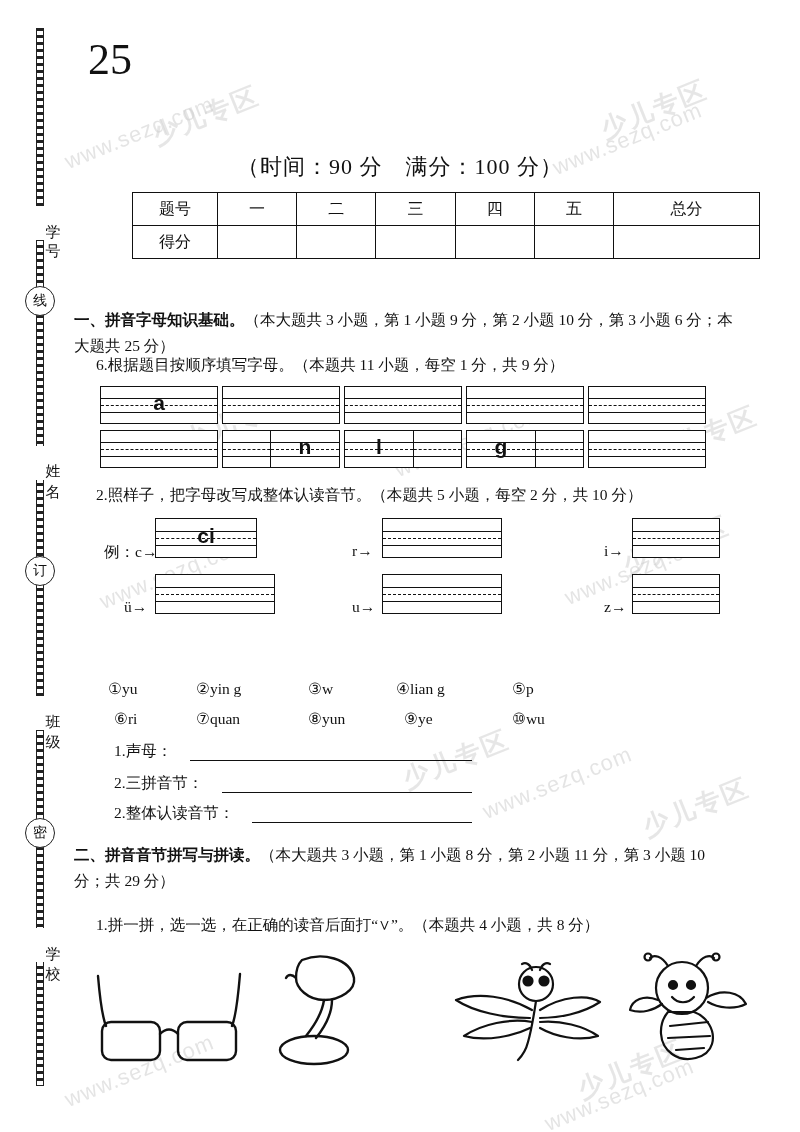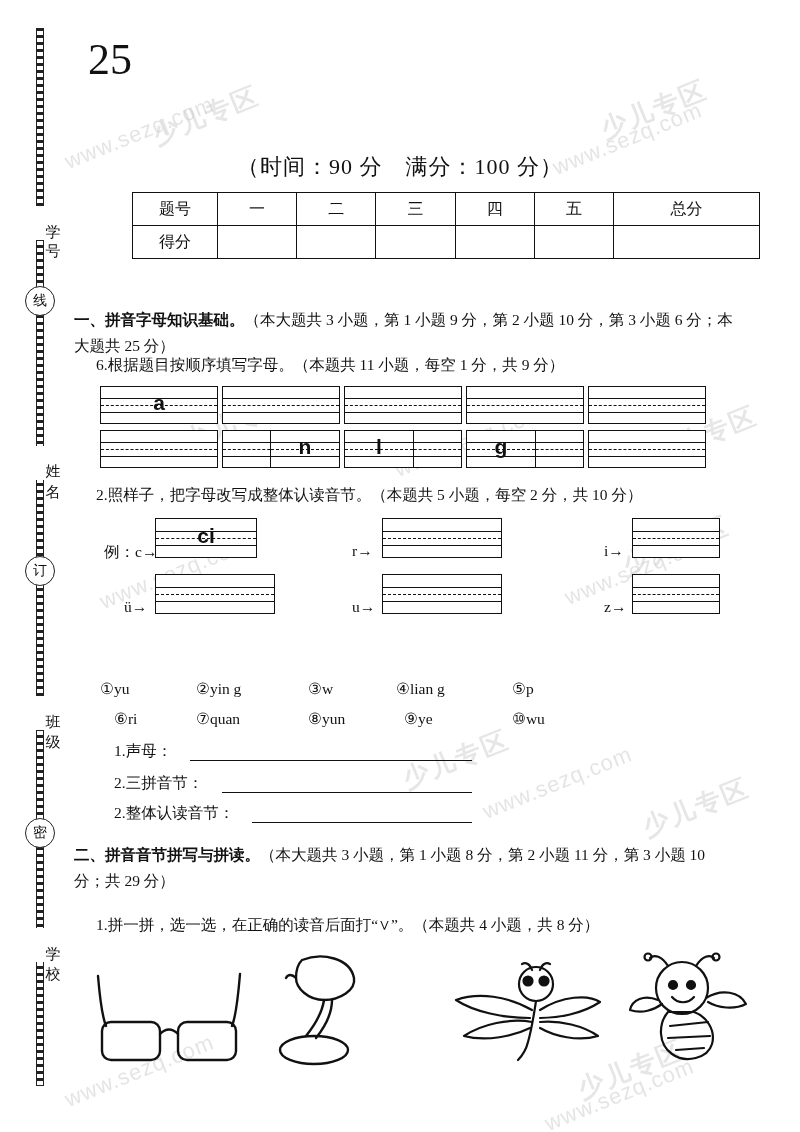--- a/index.html
+++ b/index.html
@@ -285,21 +285,21 @@
   </div>
 
   <div class="arrow" style="left:604px;top:598px;">z→</div>
   <div class="grid" style="left:632px;top:574px;width:86px;height:38px;">
     <i style="top:12px;"></i>
       <i class="d" style="top:19px;"></i>
       <i style="top:26px;"></i>
   </div>
 
 
-  <div class="blk" style="left:100px;top:676px;">①yu</div>
+  <div class="blk" style="left:108px;top:676px;">①yu</div>
   <div class="blk" style="left:196px;top:676px;">②yin g</div>
   <div class="blk" style="left:308px;top:676px;">③w</div>
   <div class="blk" style="left:396px;top:676px;">④lian g</div>
   <div class="blk" style="left:512px;top:676px;">⑤p</div>
 
   <div class="blk" style="left:114px;top:706px;">⑥ri</div>
   <div class="blk" style="left:196px;top:706px;">⑦quan</div>
   <div class="blk" style="left:308px;top:706px;">⑧yun</div>
   <div class="blk" style="left:404px;top:706px;">⑨ye</div>
   <div class="blk" style="left:512px;top:706px;">⑩wu</div>

